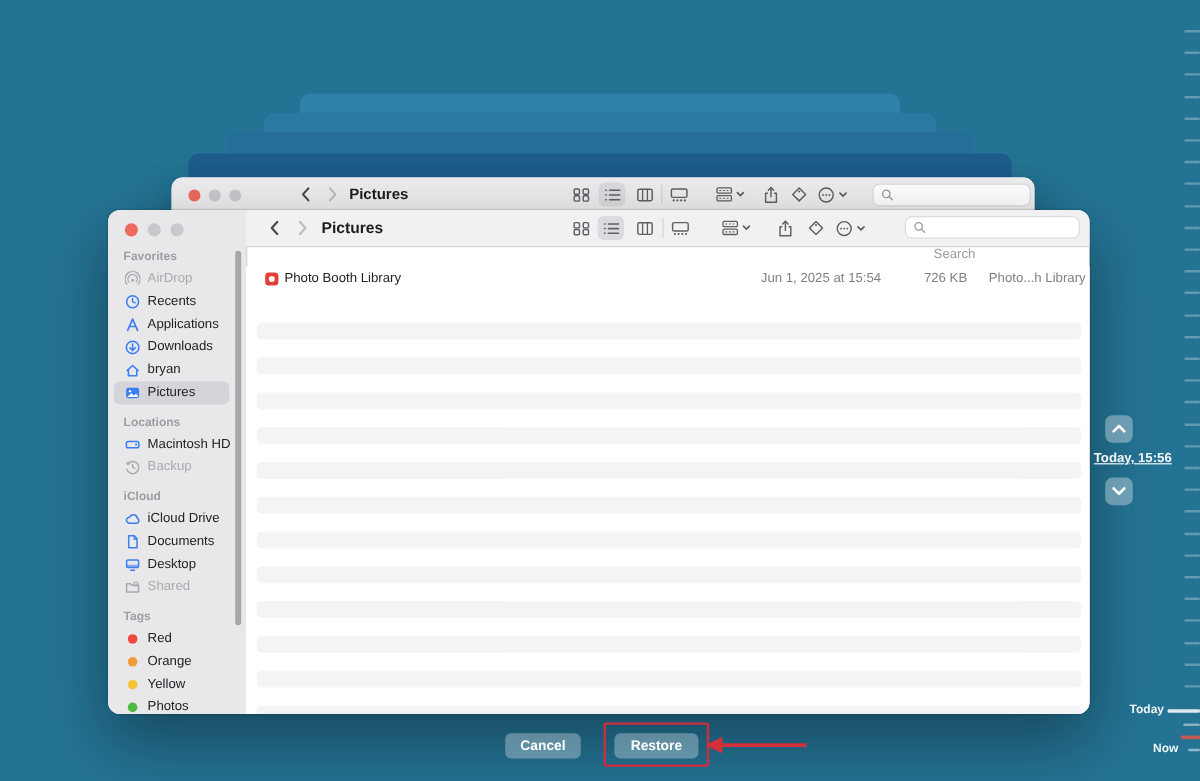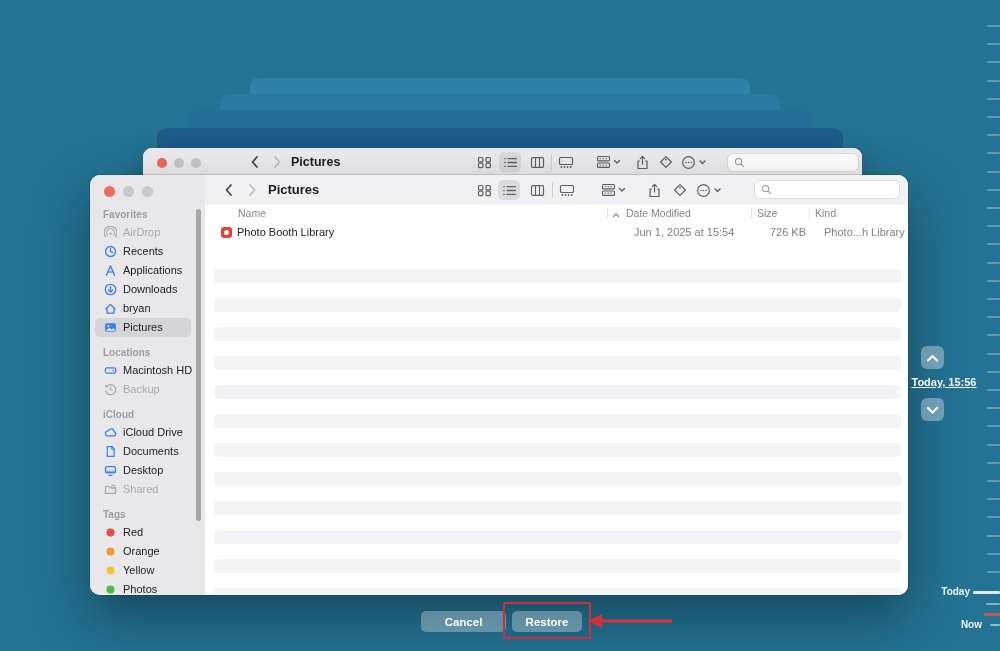--- a/index.html
+++ b/index.html
@@ -487,34 +487,20 @@
       <span style="display:flex;margin-right:4px;">
         <svg width="11" height="11" viewBox="0 0 12 12">
               <circle cx="5" cy="5" r="3.4" fill="none" stroke="#9b9ba1" stroke-width="1.2"></circle>
               <line x1="7.6" y1="7.6" x2="10.4" y2="10.4" stroke="#9b9ba1" stroke-width="1.2" stroke-linecap="round"></line>
             </svg>
       </span>
       <input type="text" readonly="" placeholder="Search" style="">
     </div>
   </div>
 
-  <div class="list-header">
-    <span class="lh-text" style="left:33px;">Name</span>
-    <span class="lh-text" style="left:407px;top:4px;">
-      <svg width="8" height="7" viewBox="0 0 8 7">
-            <polyline points="1.5,4.5 4,1.8 6.5,4.5" fill="none" stroke="#85858b" stroke-width="1.2" stroke-linecap="round" stroke-linejoin="round"></polyline>
-          </svg>
-    </span>
-    <span class="lh-text" style="left:421px;">Date Modified</span>
-    <span class="lh-text" style="left:552px;">Size</span>
-    <span class="lh-text" style="left:610px;">Kind</span>
-    <span class="lh-sep" style="left:402px;"></span>
-    <span class="lh-sep" style="left:546px;"></span>
-    <span class="lh-sep" style="left:604px;"></span>
-  </div>
 
   <div class="rows" id="rows-root">
         <div class="file-row" style="top: 3px;">
           <div class="f-icon icon-photobooth"></div>
           <span class="cell c-name">Photo Booth Library</span>
           <span class="cell c-date">Jun 1, 2025 at 15:54</span>
           <span class="cell c-size">726 KB</span>
           <span class="cell c-kind">Photo...h Library</span>
         </div>
         <div class="stripe" style="top: 46.5px;"></div>
@@ -583,19 +569,19 @@
     <div class="tick" style="left: 987px; width: 13px; top: 552.8px;"></div>
     <div class="tick" style="left: 987px; width: 13px; top: 571px;"></div>
   </div>
 <span class="tl-label" style="right:30px;top:586px;">Today</span>
 <div class="tick" style="left:973px;width:27px;top:591px;background:rgba(255,255,255,.85);height:2.5px;"></div>
 <div class="tick" style="left:986px;width:14px;top:603px;background:rgba(255,255,255,.45);"></div>
 <div class="tick" style="left:984px;width:16px;top:613px;background:#c05a55;height:3px;"></div>
 <span class="tl-label" style="right:18px;top:619px;">Now</span>
 <div class="tick" style="left:990px;width:10px;top:624px;background:rgba(255,255,255,.5);"></div>
 
-<button class="tm-btn" style="left:421px;width:85px;text-align:right;">Cancel</button>
+<button class="tm-btn" style="left:421px;width:63px;text-align:right;">Cancel</button>
 <button class="tm-btn" style="left:512px;width:70px;">Restore</button>
 <div class="annotation-box"></div>
 <svg class="abs" style="left:584px;top:610px;" width="92" height="22" viewBox="0 0 92 22">
   <line x1="16" y1="11" x2="88" y2="11" stroke="#d3303c" stroke-width="3.2"></line>
   <polygon points="4,11 18,4 18,18" fill="#d3303c"></polygon>
 </svg>
 
 </body></html>

